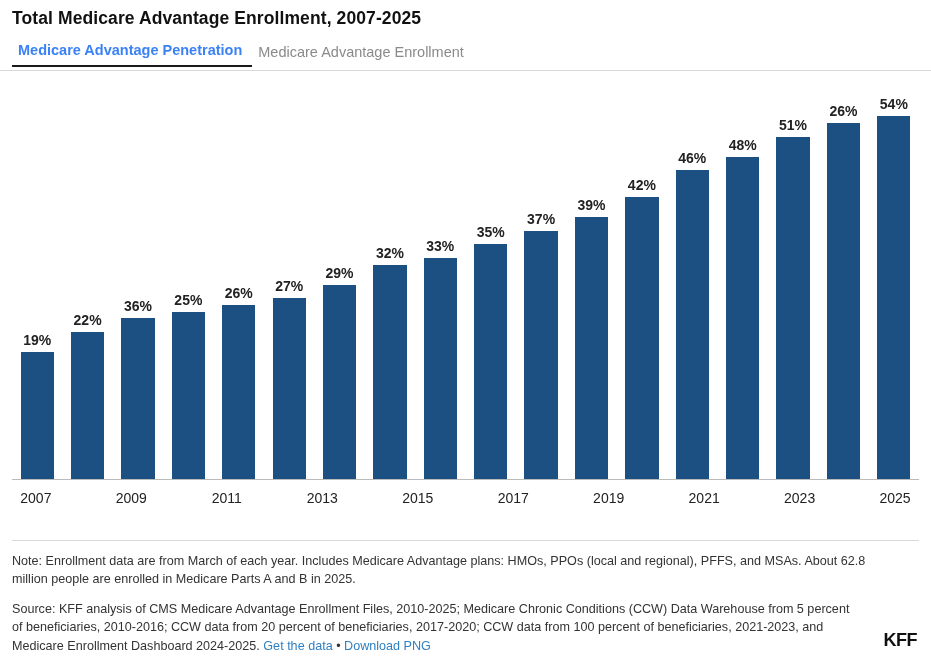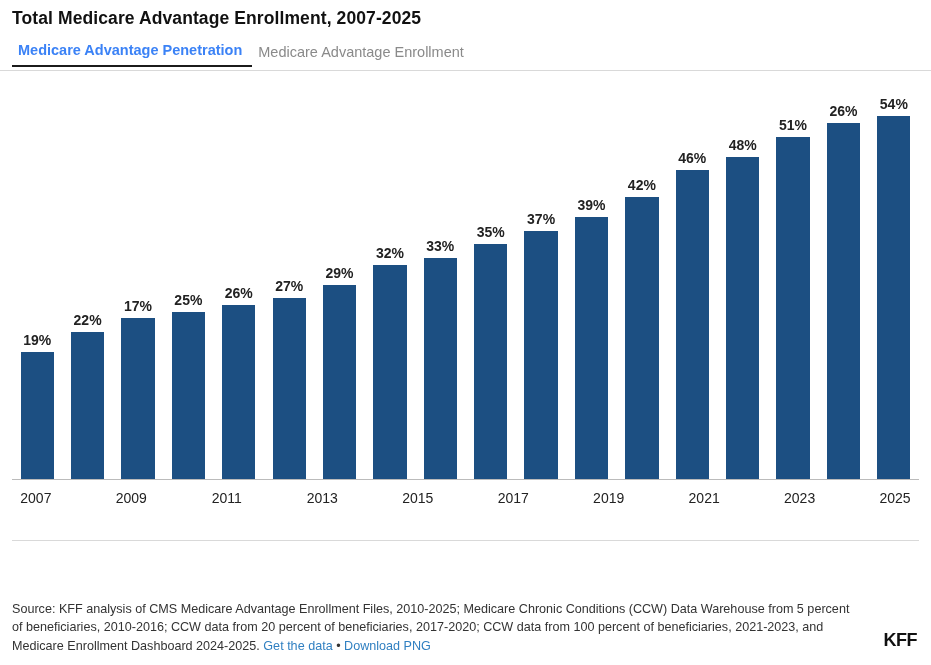--- a/index.html
+++ b/index.html
@@ -192,21 +192,21 @@
       <div class="bars" id="bars">
           <div class="bar-slot">
             <div class="bar-label">19%</div>
             <div class="bar" style="background: rgb(28, 79, 130); height: 128px;"></div>
           </div>
           <div class="bar-slot">
             <div class="bar-label">22%</div>
             <div class="bar" style="background: rgb(28, 79, 130); height: 148px;"></div>
           </div>
           <div class="bar-slot">
-            <div class="bar-label">17%</div>
+            <div class="bar-label">36%</div>
             <div class="bar" style="background: rgb(28, 79, 130); height: 162px;"></div>
           </div>
           <div class="bar-slot">
             <div class="bar-label">25%</div>
             <div class="bar" style="background: rgb(28, 79, 130); height: 168px;"></div>
           </div>
           <div class="bar-slot">
             <div class="bar-label">26%</div>
             <div class="bar" style="background: rgb(28, 79, 130); height: 175px;"></div>
           </div>
@@ -283,20 +283,21 @@
         <div class="xtick">2021</div>
         <div class="xtick empty"></div>
         <div class="xtick">2023</div>
         <div class="xtick empty"></div>
         <div class="xtick">2025</div>
       </div>
   </div>
 
   <div class="footer-divider"></div>
 
+  <div class="note">Note: Enrollment data are from March of each year. Includes Medicare Advantage plans: HMOs, PPOs (local and regional), PFFS, and MSAs. About 62.8 million people are enrolled in Medicare Parts A and B in 2025.</div>
 
   <div class="source">
     <span>Source: KFF analysis of CMS Medicare Advantage Enrollment Files, 2010-2025; Medicare Chronic Conditions (CCW) Data Warehouse from 5 percent of beneficiaries, 2010-2016; CCW data from 20 percent of beneficiaries, 2017-2020; CCW data from 100 percent of beneficiaries, 2021-2023, and Medicare Enrollment Dashboard 2024-2025. </span><a>Get the data</a><span class="sep"> • </span><a>Download PNG</a>
   </div>
 
   <div class="logo">KFF</div>
 
 </div>
 
 </body></html>

